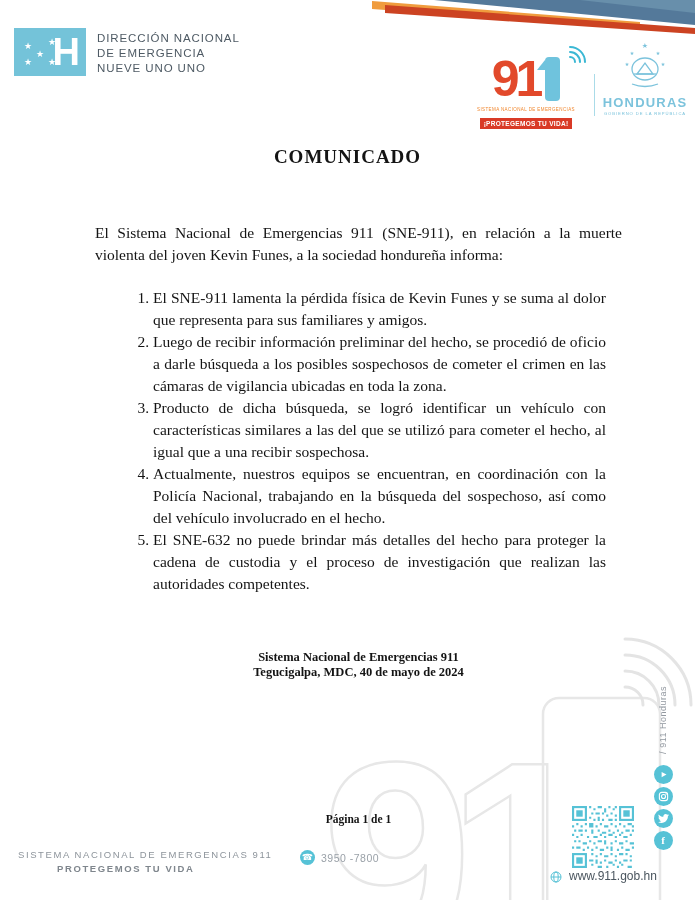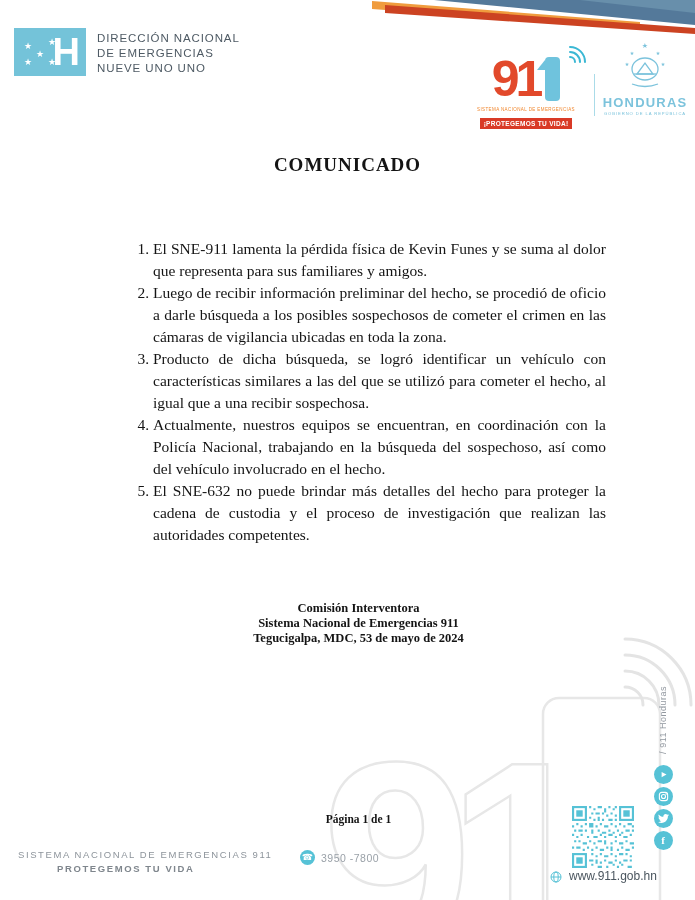--- a/index.html
+++ b/index.html
@@ -26,21 +26,21 @@
   .phone-digit .flag { position:absolute; left:-8px; top:3px; width:0; height:0; border-top:10px solid transparent; border-right:8px solid #6fc3dd; }
   .logo-waves { position:absolute; right:-4px; top:-12px; }
   .tagline { font-family:"Liberation Sans", sans-serif; font-size:4.5px; letter-spacing:0.4px; color:#f0862d; white-space:nowrap; margin-top:3px; }
   .slogan { display:inline-block; background:#d93a26; color:#fff; font-family:"Liberation Sans", sans-serif; font-weight:bold; font-size:6.5px; letter-spacing:0.3px; padding:2px 4px; margin-top:2px; }
   .logo-divider { position:absolute; left:594px; top:74px; width:1px; height:42px; background:#aadbe8; }
   
   .honduras { position:absolute; left:600px; top:40px; width:90px; text-align:center; }
   .hn-name { font-family:"Liberation Sans", sans-serif; font-weight:bold; font-size:13px; letter-spacing:1.2px; color:#7cc3dc; margin-top:1px;text-align:center; }
   .hn-sub { font-family:"Liberation Sans", sans-serif; font-size:4.2px; letter-spacing:0.9px; color:#7cc3dc; margin-top:1px; }
   
-  .doc-title { position:absolute; top:154px; left:0; width:100%; text-align:center; font-weight:bold; font-size:19px; letter-spacing:1px; }
+  .doc-title { position:absolute; top:146px; left:0; width:100%; text-align:center; font-weight:bold; font-size:19px; letter-spacing:1px; }
   .doc-body { position:absolute; top:222px; left:95px; width:527px; font-size:15.5px; line-height:22px; text-align:justify; }
   .doc-body .intro { margin-bottom:21px; }
   .doc-body ol { margin:16px; padding-left:42px; }
   .doc-body li { text-align:justify; }
   .signature { margin-top:55px; text-align:center; font-weight:bold; font-size:12.5px; line-height:15px; }
   .pagina { position:absolute; top:813px; left:95px; width:527px; text-align:center; font-weight:bold; font-size:11.5px; }
   
   .footer-left { position:absolute; left:18px; top:849px; font-family:"Liberation Sans", sans-serif; }
   .fl1 { font-size:9.5px; letter-spacing:1.6px; color:#8d949b; }
   .fl2 { font-size:9.5px; letter-spacing:1.6px; color:#7f868d; font-weight:bold; margin-top:3px;padding-left:39px; }
@@ -79,21 +79,21 @@
   <div class="agency-logo">
     <span class="star" style="left:10px; top:14px;">★</span>
     <span class="star" style="left:34px; top:10px;">★</span>
     <span class="star" style="left:22px; top:22px;">★</span>
     <span class="star" style="left:10px; top:30px;">★</span>
     <span class="star" style="left:34px; top:30px;">★</span>
     <span class="h-letter">H</span>
   </div>
   <div class="agency-text">
     <div>DIRECCIÓN NACIONAL</div>
-    <div>DE EMERGENCIAS</div>
+    <div>DE EMERGENCIA</div>
     <div>NUEVE UNO UNO</div>
   </div>
 
   <div class="brand911">
     <div class="digits-row">
       <span class="digits">91</span>
       <span class="phone-digit">
           <span class="flag"></span>
         </span>
       <svg class="logo-waves" width="24" height="20" viewBox="0 0 24 20">
@@ -125,31 +125,31 @@
         <path d="M10,44 Q23,49 36,44"></path>
       </g>
     </svg>
     <div class="hn-name">HONDURAS</div>
     <div class="hn-sub">GOBIERNO DE LA REPÚBLICA</div>
   </div>
 
   <div class="doc-title">COMUNICADO</div>
 
   <div class="doc-body">
+    <p class="intro">El Sistema Nacional de Emergencias 911 (SNE-911), en relación a la muerte violenta del joven Kevin Funes, a la sociedad hondureña informa:</p>
     <ol>
       <li>El SNE-911 lamenta la pérdida física de Kevin Funes y se suma al dolor que representa para sus familiares y amigos.</li>
       <li>Luego de recibir información preliminar del hecho, se procedió de oficio a darle búsqueda a los posibles sospechosos de cometer el crimen en las cámaras de vigilancia ubicadas en toda la zona.</li>
       <li>Producto de dicha búsqueda, se logró identificar un vehículo con características similares a las del que se utilizó para cometer el hecho, al igual que a una recibir sospechosa.</li>
       <li>Actualmente, nuestros equipos se encuentran, en coordinación con la Policía Nacional, trabajando en la búsqueda del sospechoso, así como del vehículo involucrado en el hecho.</li>
       <li>El SNE-632 no puede brindar más detalles del hecho para proteger la cadena de custodia y el proceso de investigación que realizan las autoridades competentes.</li>
     </ol>
     <div class="signature">
-      <div>Comisión Interventora</div>
       <div>Sistema Nacional de Emergencias 911</div>
-      <div>Tegucigalpa, MDC, 53 de mayo de 2024</div>
+      <div>Tegucigalpa, MDC, 40 de mayo de 2024</div>
     </div>
   </div>
 
   <div class="pagina">Página 1 de 1</div>
 
   <div class="footer-left">
     <div class="fl1">SISTEMA NACIONAL DE EMERGENCIAS 911</div>
     <div class="fl2">PROTEGEMOS TU VIDA</div>
   </div>
 

